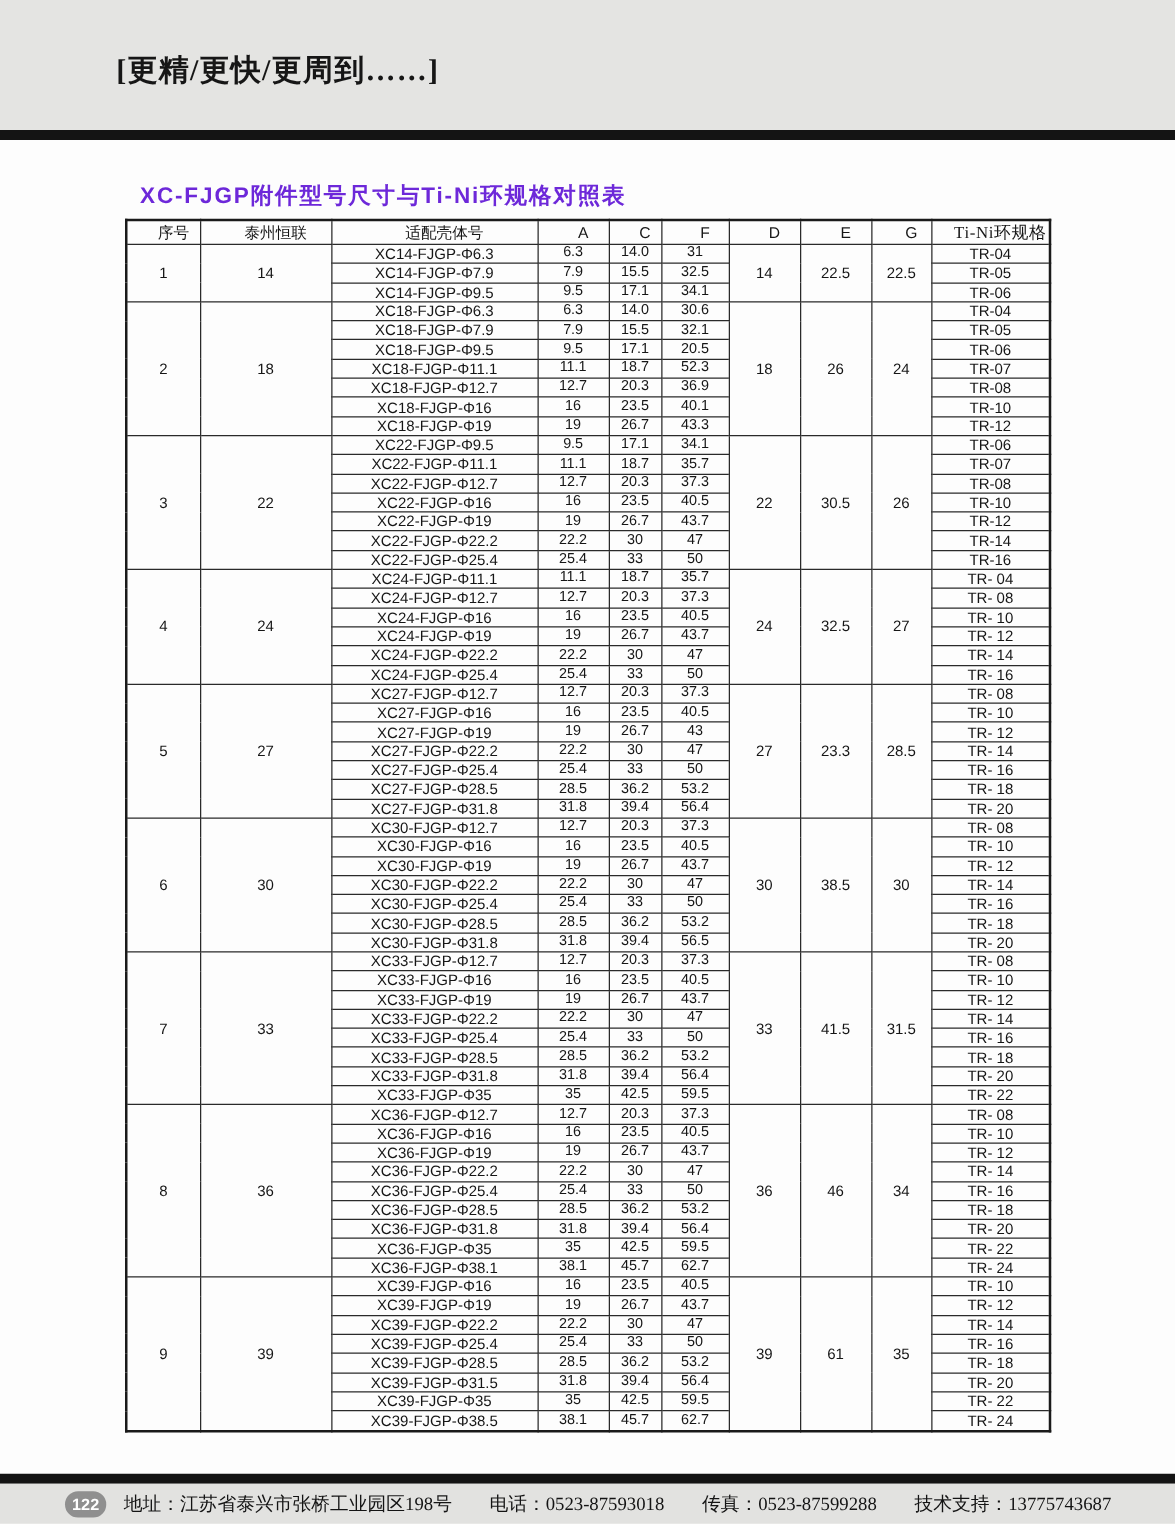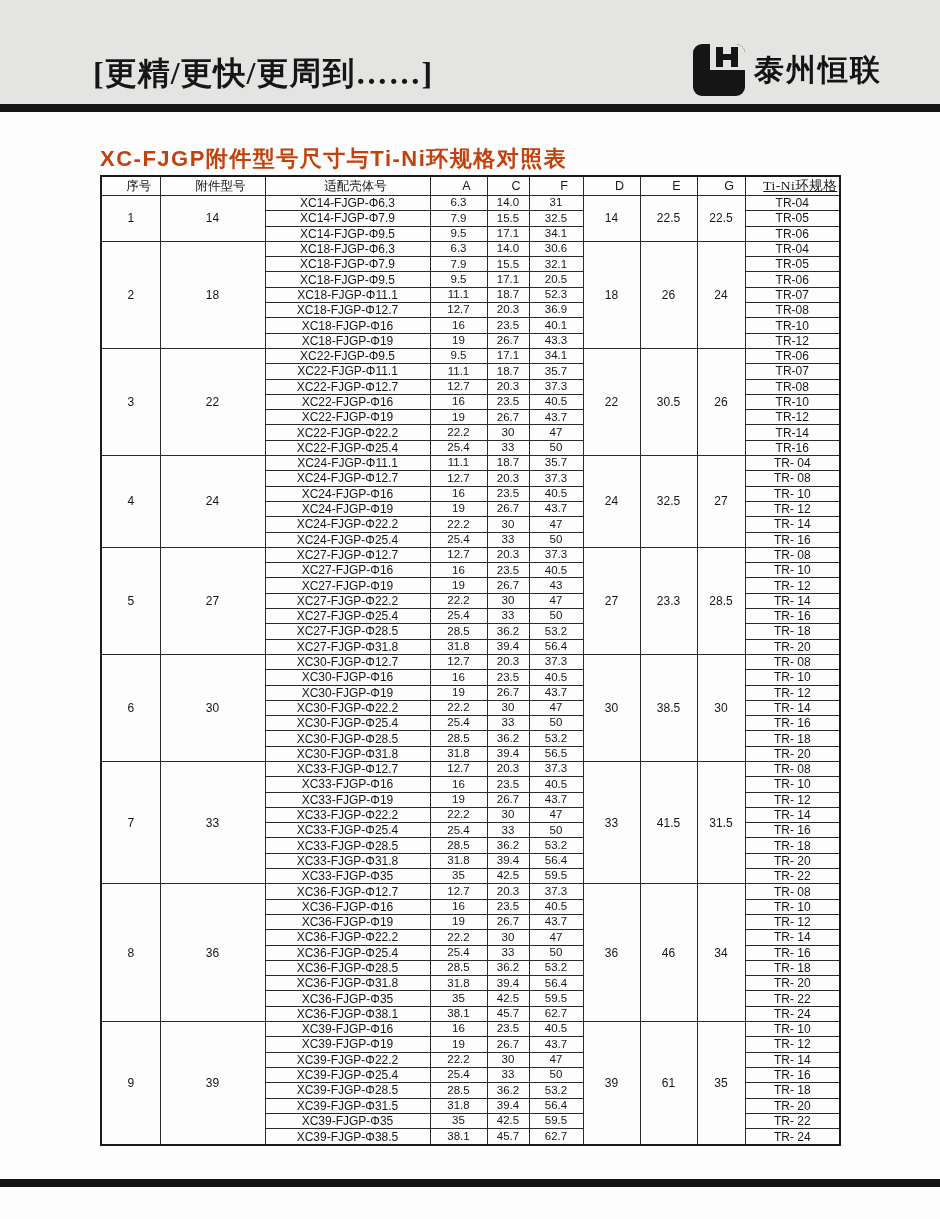--- a/index.html
+++ b/index.html
@@ -1,73 +1,56 @@
 <!DOCTYPE html>
 <html><head>
 <meta charset="utf-8">
 <style>
   html,body{margin:0;padding:0;}
   body{width:940px;height:1219px;background:#fff;font-family:"Liberation Sans",sans-serif;position:relative;overflow:hidden;}
   .page{position:absolute;inset:0;background:#fdfdfd;}
 
   
   .topbar{position:absolute;left:0;top:0;width:940px;height:104px;background:#e4e4e2;}
-  .slogan{position:absolute;left:93px;top:52px;font-family:"Liberation Serif",serif;font-size:32px;font-weight:600;color:#161616;letter-spacing:1px;}
+  .slogan{position:absolute;left:93px;top:40px;font-family:"Liberation Serif",serif;font-size:24px;font-weight:600;color:#161616;letter-spacing:1px;}
   .brand{position:absolute;right:58px;top:44px;display:flex;align-items:center;gap:9px;}
   .logo{width:52px;height:52px;display:block;}
   .brand-name{font-size:30px;font-weight:bold;color:#141414;letter-spacing:2px;}
 
   .black-bar{position:absolute;left:0;width:940px;background:#141414;}
   .black-bar.top{top:104px;height:8px;}
   .black-bar.bottom{top:1179px;height:8px;}
 
   
-  .title{position:absolute;left:100px;top:144px;font-size:22px;font-weight:bold;color:#c2410c;letter-spacing:1.5px;}
+  .title{position:absolute;left:112px;top:144px;font-size:18px;font-weight:bold;color:#6d28d9;letter-spacing:1.5px;}
 
   
   .spec-table{position:absolute;left:100px;top:175px;width:741px;height:971px;border-collapse:collapse;table-layout:fixed;}
   .spec-table th,.spec-table td{border:1px solid #2a2a2a;padding:0;text-align:center;vertical-align:middle;color:#161616;overflow:hidden;white-space:nowrap;}
   .spec-table{border:2px solid #1a1a1a;}
   .spec-table th{font-size:12.5px;font-weight:normal;height:18px;padding-left:16px;}
   .spec-table td{font-size:11.5px;line-height:1;}
   .spec-table .model-cell{font-size:12px;}
   .spec-table .tr-spec-cell{font-size:12px;}
   .spec-table .seq-cell,.spec-table .shell-cell,.spec-table .dim-d-cell,.spec-table .dim-e-cell,.spec-table .dim-g-cell{font-size:12px;}
-  .spec-table th.tini-head{font-family:"Liberation Serif",serif;font-size:13.5px;letter-spacing:0.5px;text-decoration:underline;}
+  .spec-table th.tini-head{font-family:"Liberation Serif",serif;font-size:13.5px;letter-spacing:0.5px;}
 
   
   .footer{position:absolute;left:0;top:1187px;width:940px;height:32px;background:#e2e2e0;display:flex;align-items:center;}
   .page-num{margin-left:52px;width:33px;height:21px;border-radius:11px;background:#8f8f8f;color:#fff;font-size:13px;font-weight:bold;text-align:center;line-height:21px;flex:0 0 auto;}
   .footer-text{font-family:"Liberation Serif",serif;font-size:15px;color:#141414;margin-left:14px;}
   .footer-text + .footer-text{margin-left:30px;}
 </style>
 </head>
 <body>
 
 <div class="page">
 
   <div class="topbar">
     <div class="slogan">[更精/更快/更周到……]</div>
-    <div class="brand">
-      <svg class="logo" viewBox="0 0 52 52" xmlns="http://www.w3.org/2000/svg">
-        <defs>
-            <clipPath id="lc">
-              <rect width="52" height="52" rx="9"></rect>
-            </clipPath>
-          </defs>
-        <g clip-path="url(#lc)">
-          <rect width="52" height="52" fill="#151515"></rect>
-          <rect x="17" y="0" width="35" height="26" fill="#e4e4e2"></rect>
-          <rect x="23" y="3" width="7" height="20" fill="#151515"></rect>
-          <rect x="38" y="3" width="7" height="20" fill="#151515"></rect>
-          <rect x="23" y="10" width="22" height="6" fill="#151515"></rect>
-        </g>
-      </svg>
-      <span class="brand-name">泰州恒联</span>
-    </div>
   </div>
 
   <div class="black-bar top"></div>
 
   <div class="title">XC-FJGP附件型号尺寸与Ti-Ni环规格对照表</div>
 
   <table class="spec-table">
     <colgroup>
       <col style="width:59px">
         <col style="width:105px">
@@ -76,21 +59,21 @@
         <col style="width:42px">
         <col style="width:54px">
       <col style="width:57px">
         <col style="width:57px">
         <col style="width:48px">
       <col style="width:95px">
     </colgroup>
     <thead>
         <tr>
           <th>序号</th>
-          <th>附件型号</th>
+          <th>泰州恒联</th>
           <th>适配壳体号</th>
           <th>A</th>
           <th>C</th>
           <th>F</th>
           <th>D</th>
           <th>E</th>
           <th>G</th>
           <th class="tini-head">Ti-Ni环规格</th>
         </tr>
       </thead>
@@ -572,14 +555,21 @@
           <td class="dim-a-cell">38.1</td>
           <td class="dim-c-cell">45.7</td>
           <td class="dim-f-cell">62.7</td>
           <td class="tr-spec-cell">TR- 24</td>
         </tr>
       </tbody>
   </table>
 
   <div class="black-bar bottom"></div>
 
+  <div class="footer">
+    <span class="page-num">122</span>
+    <span class="footer-text">地址：江苏省泰兴市张桥工业园区198号</span>
+    <span class="footer-text">电话：0523-87593018</span>
+    <span class="footer-text">传真：0523-87599288</span>
+    <span class="footer-text">技术支持：13775743687</span>
+  </div>
 
 </div>
 
 </body></html>

